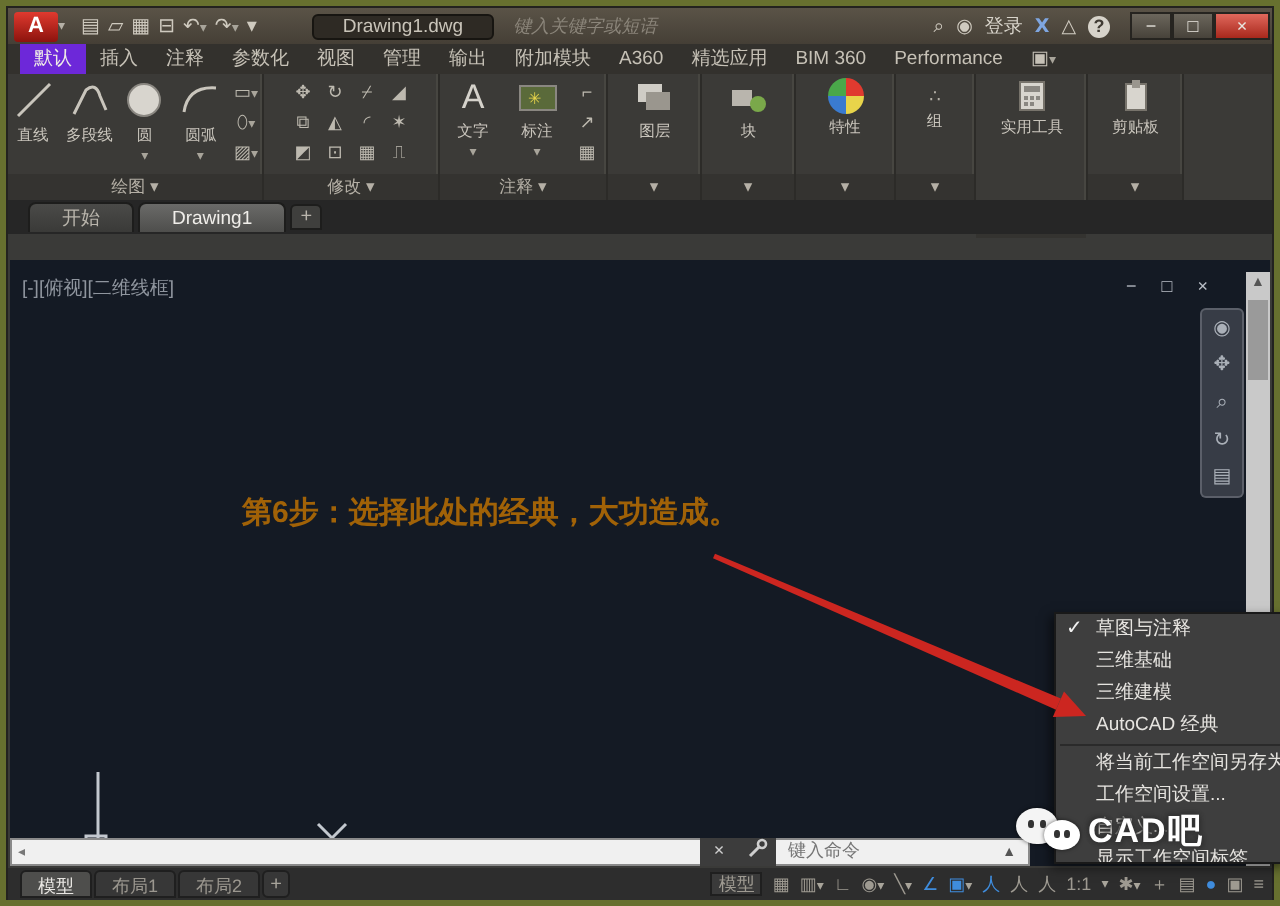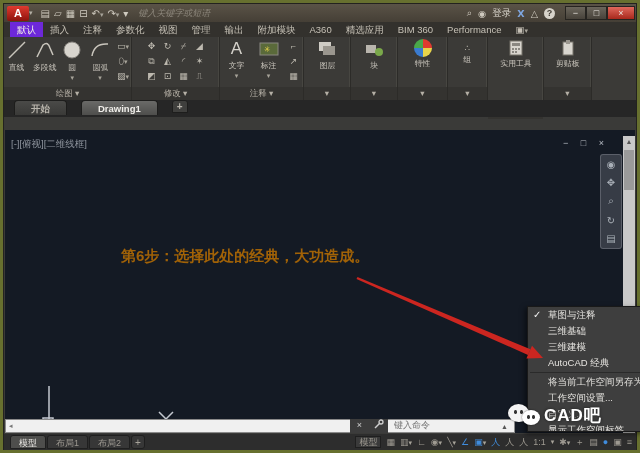--- a/index.html
+++ b/index.html
@@ -44,21 +44,21 @@
   .bigbtn { width:30px; display:flex; flex-direction:column; align-items:center; font-size:8.5px; color:#c9c5bc; }
   .bigbtn svg { display:block; }
   .bigbtn .cap { margin-top:1px; white-space:nowrap; transform:scale(.92); }
   .minigrid { display:grid; grid-template-columns:repeat(4,15px); grid-auto-rows:14px; gap:1px;
     font-size:9px; color:#bdb9af; text-align:center; }
   .minigrid span { line-height:14px; }
   .drop { color:#a8a49a; font-size:7px; }
 
   
   .filetabs { position:absolute; left:0; top:96px; width:632px; height:17px; background:#262626;
-    display:flex; align-items:flex-start; padding-left:10px; gap:14px;font-weight:bold; }
+    display:flex; align-items:center; padding-left:10px; gap:2px; }
   .ftab { height:15px; padding:0 16px; font-size:9.5px; line-height:15px; color:#b9b5ac;
     background:linear-gradient(#4a4a48,#3a3a38); border:1px solid #1d1d1c; border-bottom:none;
     border-radius:4px 4px 0 0; }
   .ftab.active { background:linear-gradient(#6a6a68,#4e4e4c); color:#f0eeea; }
   .ftab-new { width:16px; height:13px; background:#3f3f3d; border:1px solid #1d1d1c; border-radius:3px 3px 0 0;
     color:#b9b5ac; text-align:center; line-height:12px; font-size:10px; }
 
   
   .canvas { position:absolute; left:1px; top:126px; width:630px; height:303px; background:#141a24; overflow:hidden; }
   .vp-controls { position:absolute; left:6px; top:8px; color:#8f959e; font-size:9.5px; }
@@ -125,20 +125,21 @@
     <span style="color:#b5b0a6;font-size:7px;">▾</span>
     <div class="qat">
       <span>▤</span>
       <span>▱</span>
       <span>▦</span>
       <span>⊟</span>
       <span>↶<span class="drop">▾</span></span>
       <span>↷<span class="drop">▾</span></span>
       <span>▾</span>
     </div>
+    <div class="doc-pill">Drawing1.dwg</div>
     <div class="searchbox">键入关键字或短语</div>
     <div class="titlebar-right">
       <span class="tb-ico">⌕</span>
       <span class="tb-ico">◉</span>
       <span>登录</span>
       <span class="xchg">Ⅹ</span>
       <span class="tb-ico">△</span>
       <span class="help-circ">?</span>
       <div class="winbtns">
         <div class="winbtn">−</div>

